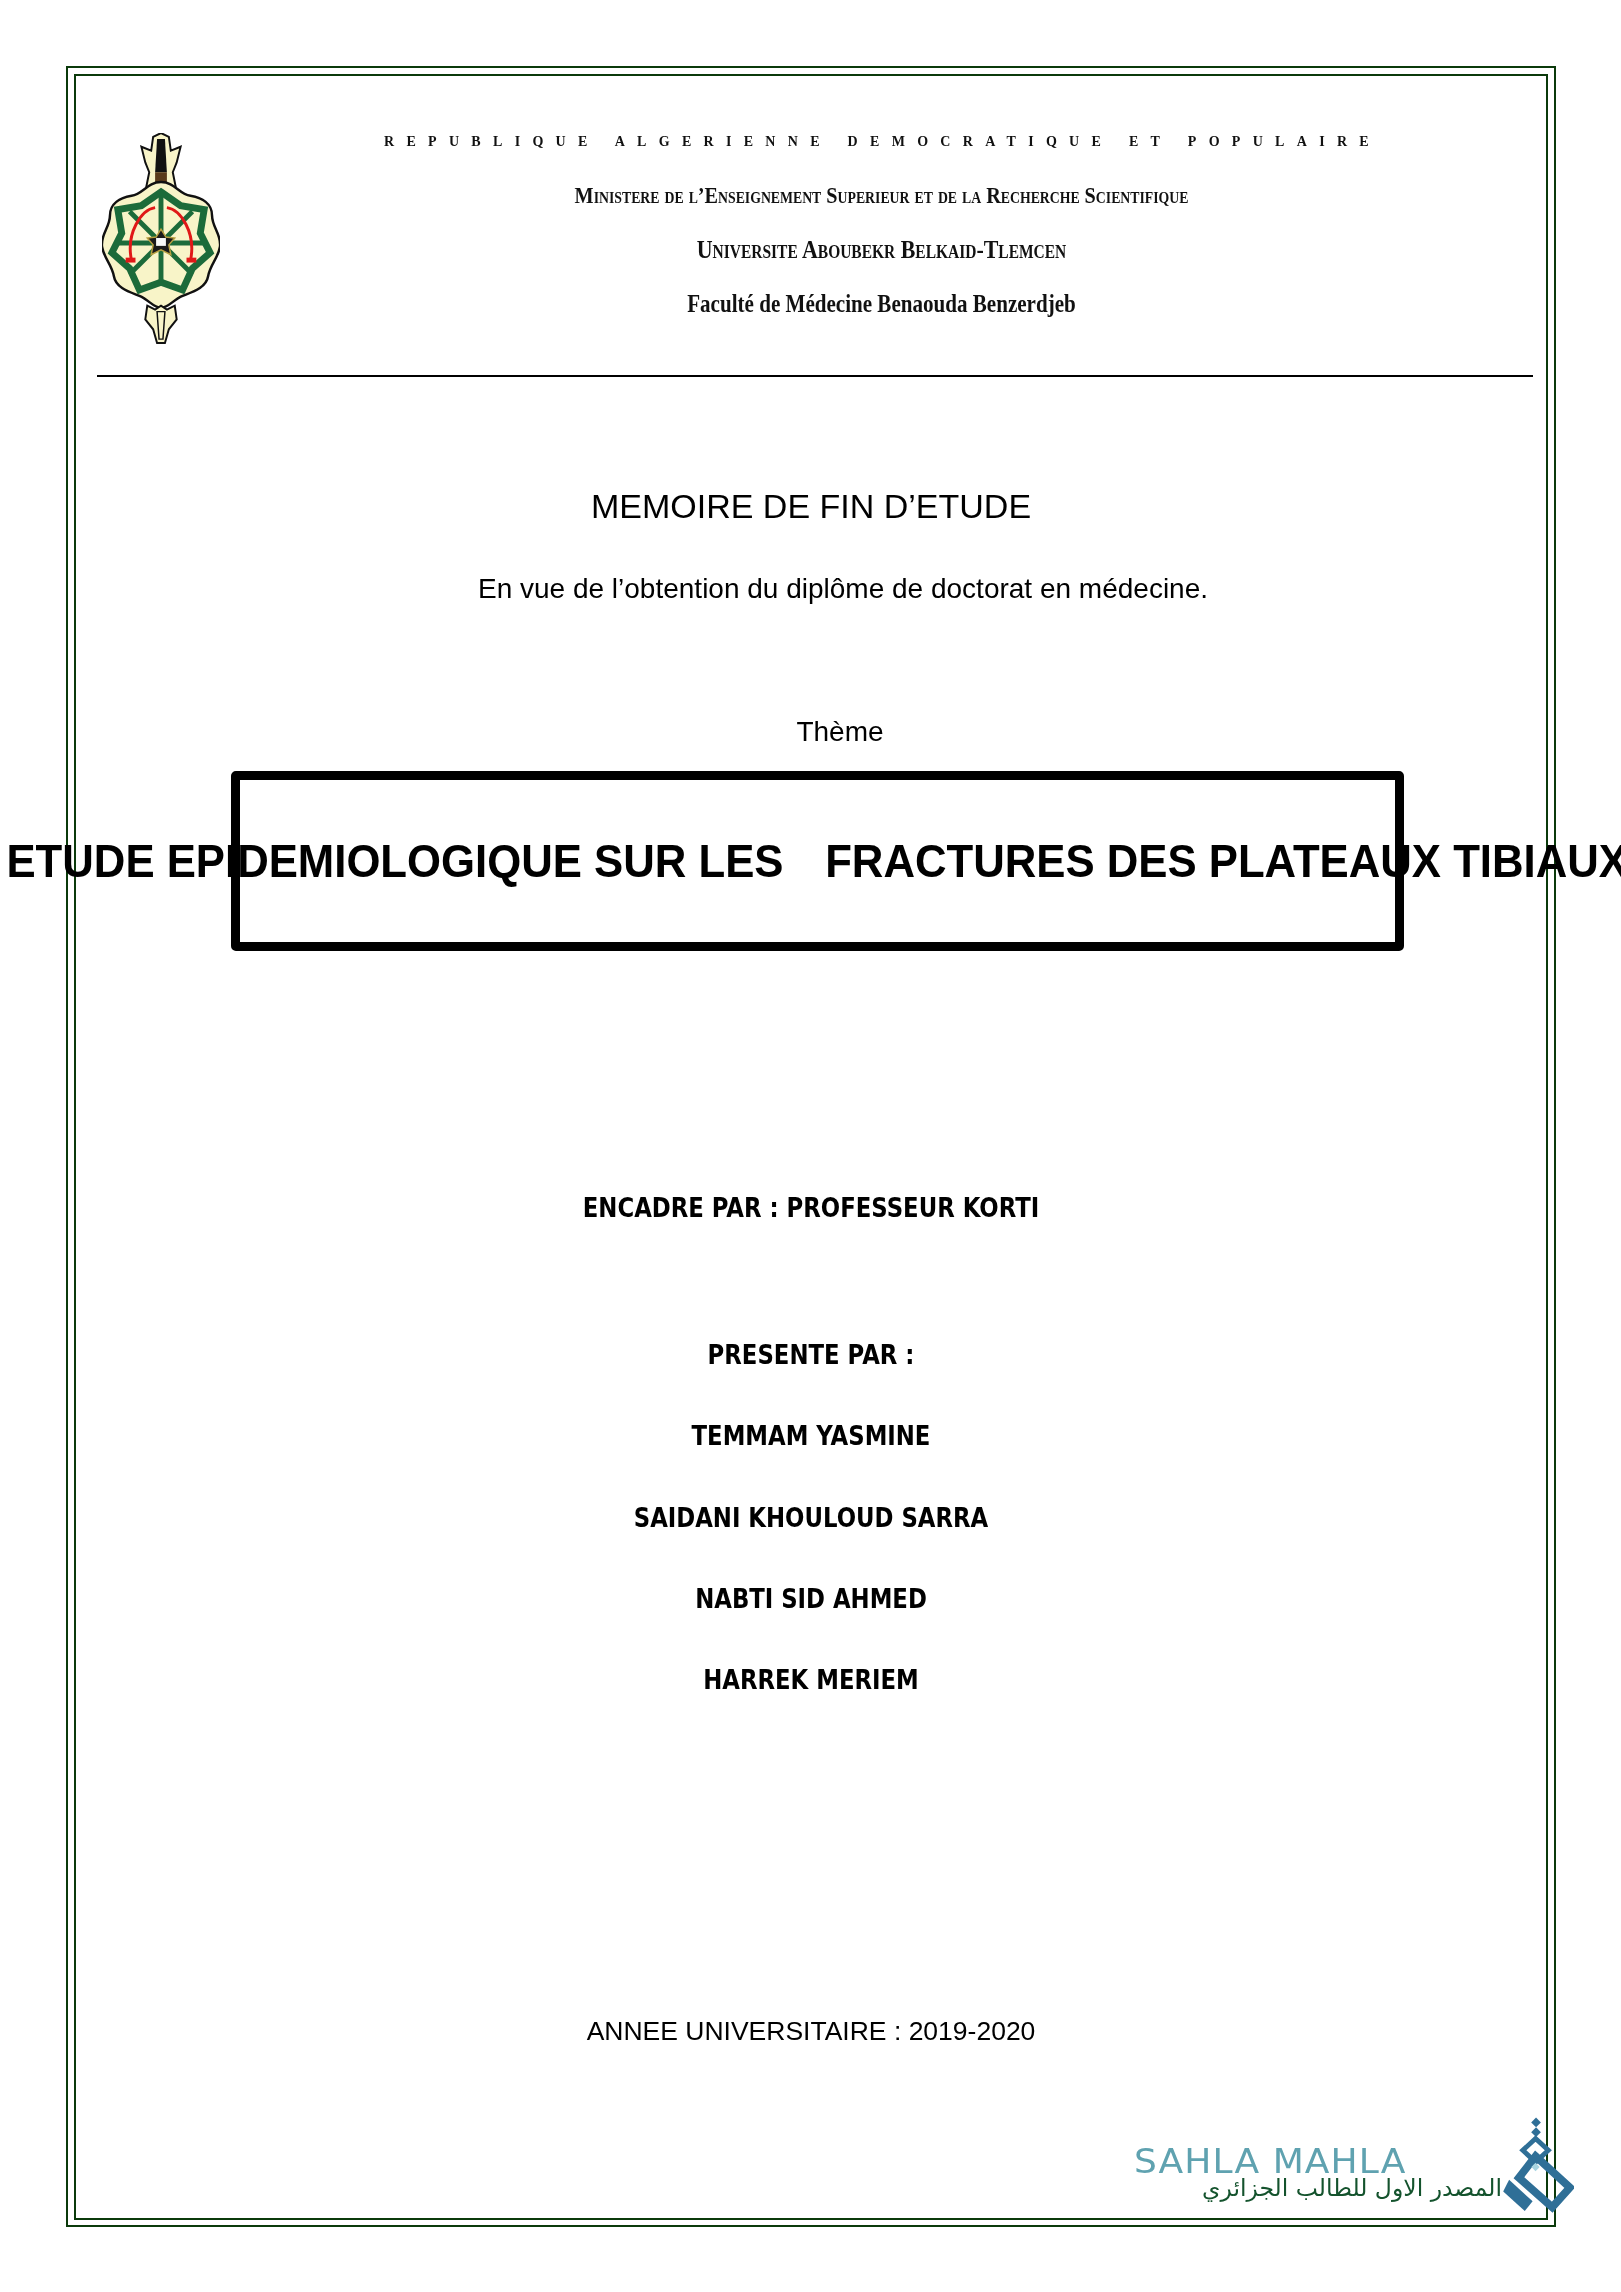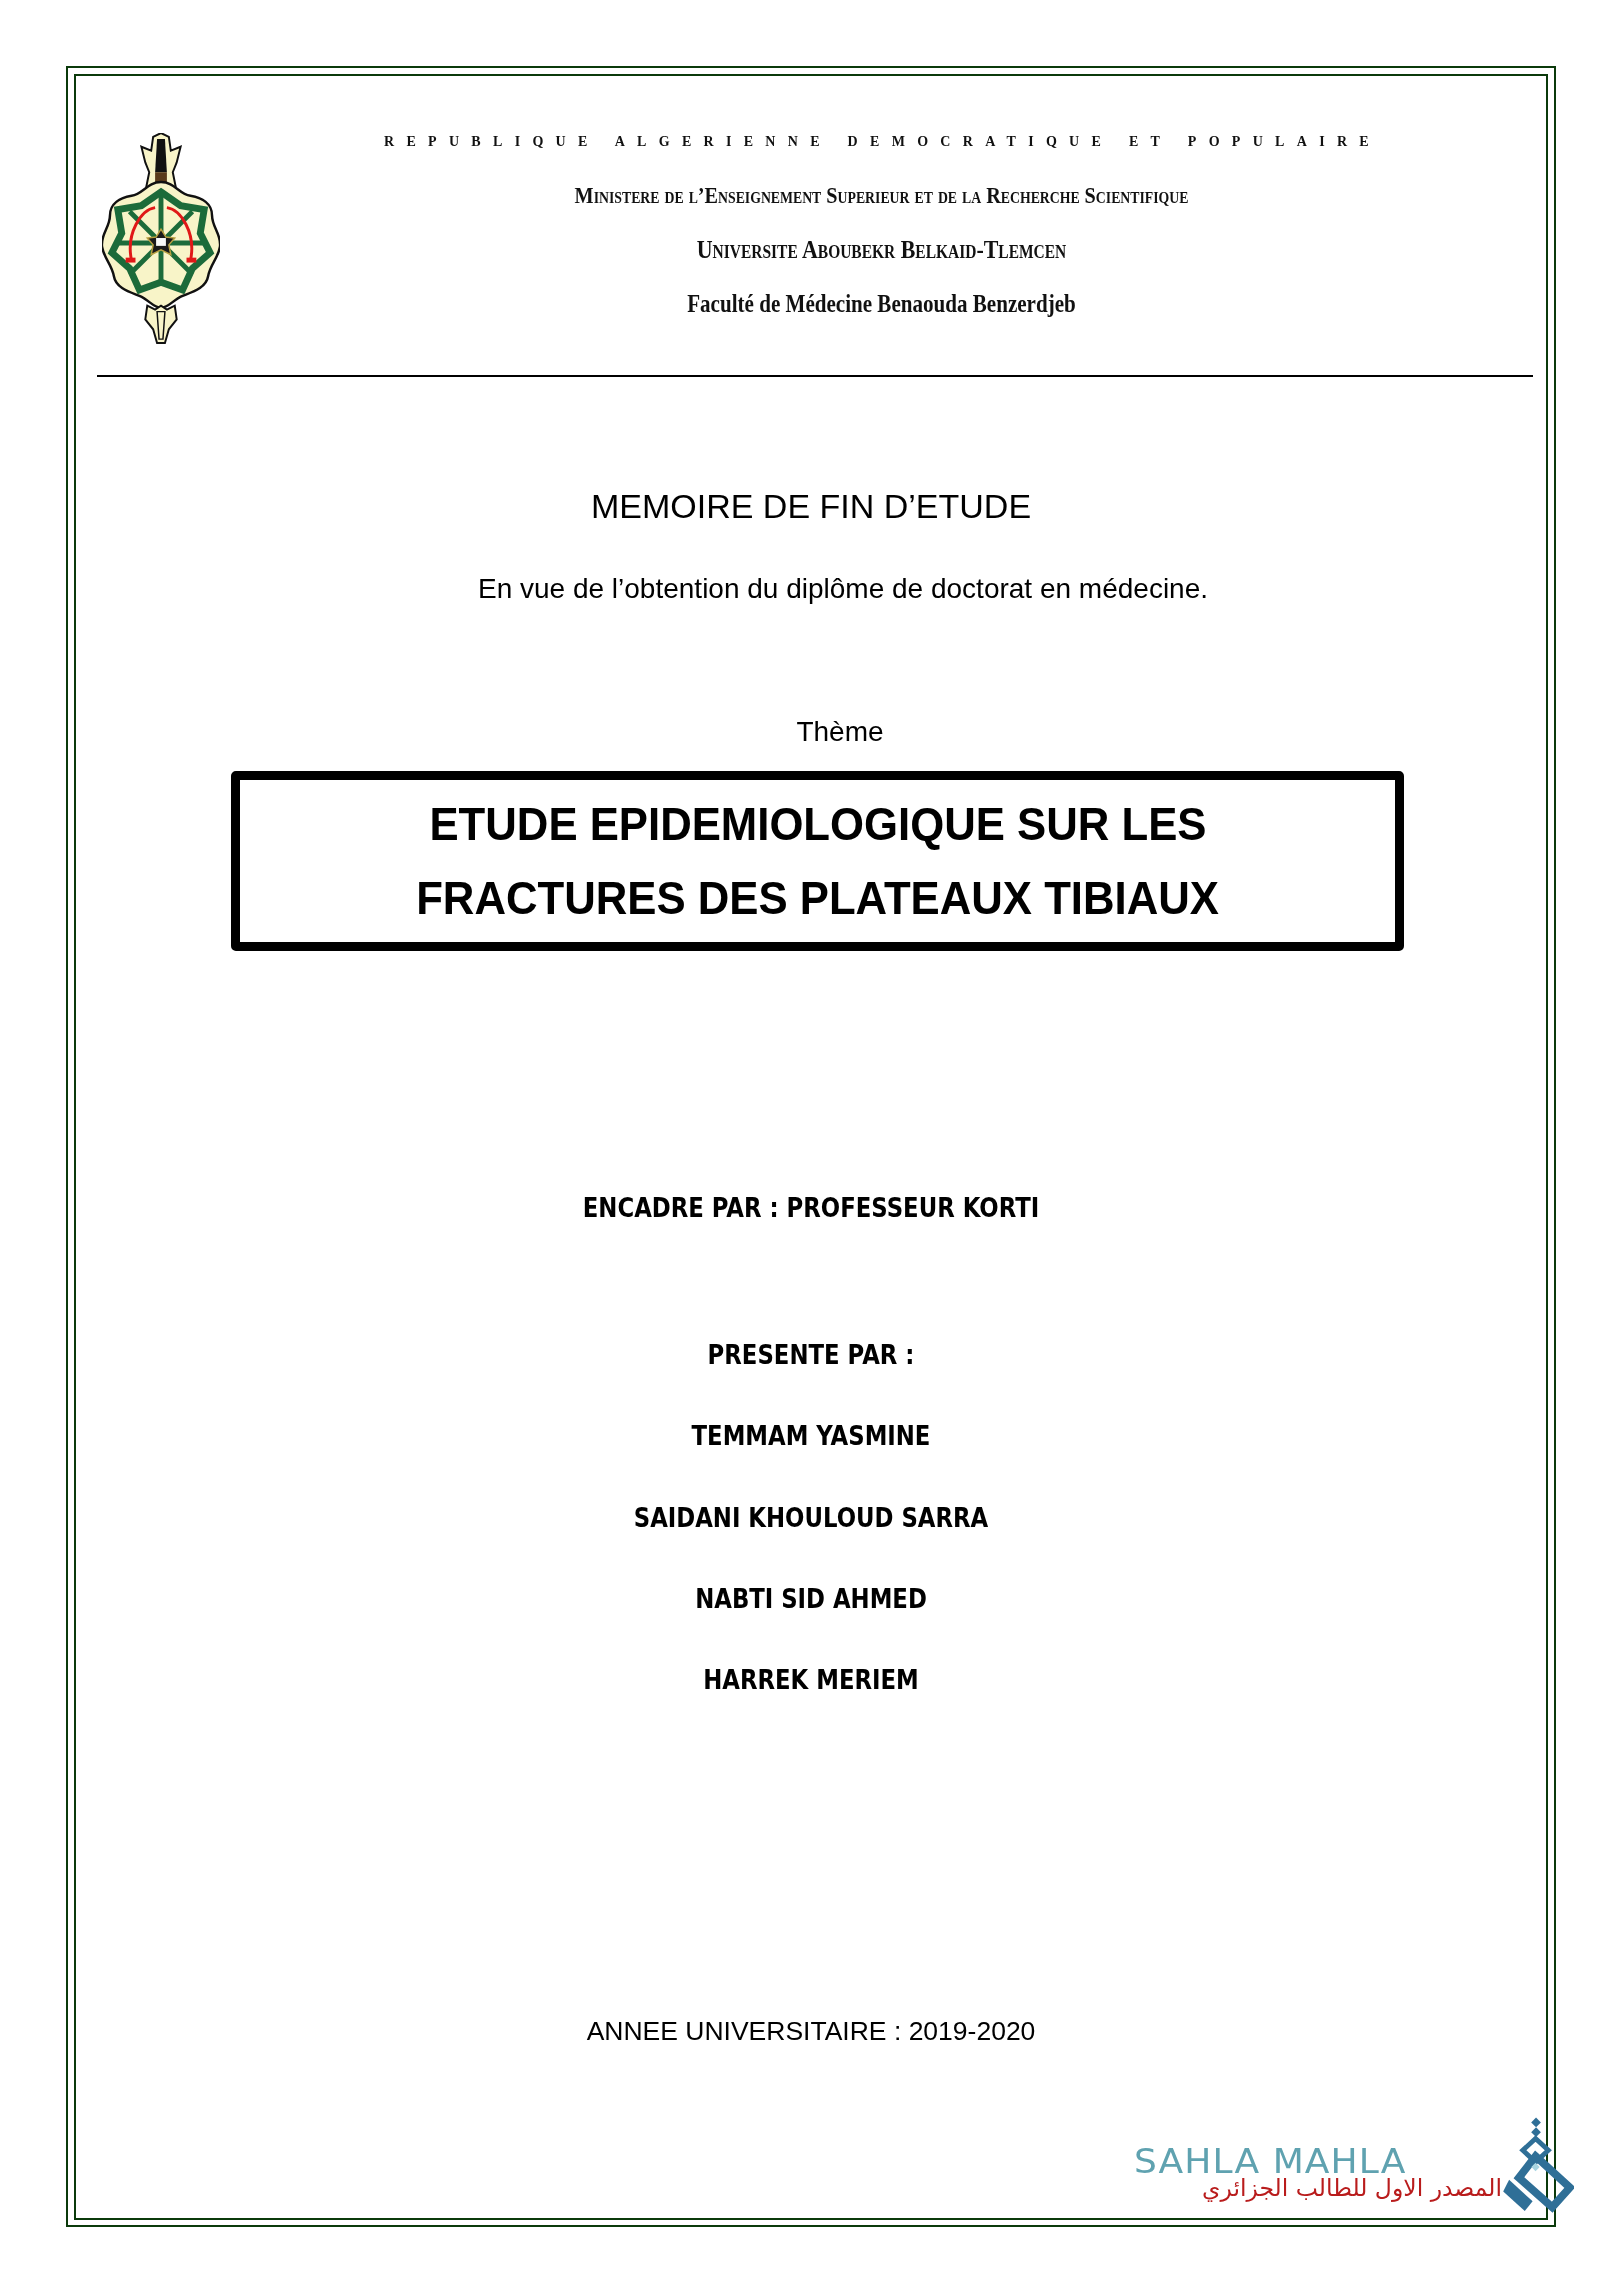--- a/index.html
+++ b/index.html
@@ -115,21 +115,21 @@
     }
 
     .title-box {
       position: absolute;
       left: 231px; top: 771px;
       width: 1173px; height: 180px;
       box-sizing: border-box;
       border: 9.8px solid #000;
       border-radius: 4.9px;
       display: flex;
-      flex-direction: column;
+      flex-direction: row;
       align-items: center;
       justify-content: center;
     }
     .title-line {
       font-weight: bold;
       font-size: 46px;
       line-height: 74px;
       white-space: nowrap;
       transform: scaleX(0.95);
     }
@@ -164,21 +164,21 @@
       white-space: nowrap;
       transform: scaleX(1.06);
       transform-origin: left center;
     }
     .wm-arabic {
       position: absolute;
       left: 1137px; top: 2174px;
       width: 365px;
       font-family: "DejaVu Sans", sans-serif;
       font-size: 23.5px;
-      color: #b91c1c;
+      color: #14532d;
       direction: rtl;
       text-align: right;
       white-space: nowrap;
     }
     .wm-logo {
       position: absolute;
       left: 1503px; top: 2117px;
       width: 71px; height: 98px;
     }
   </style>

